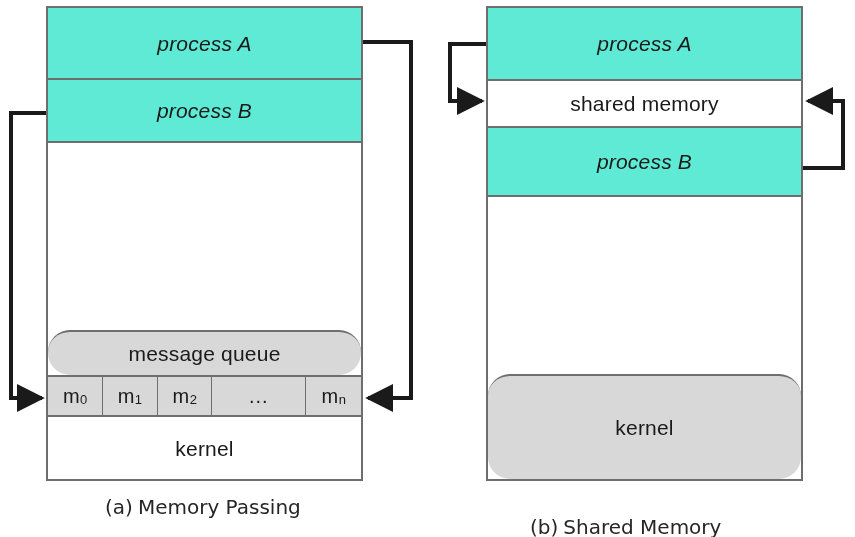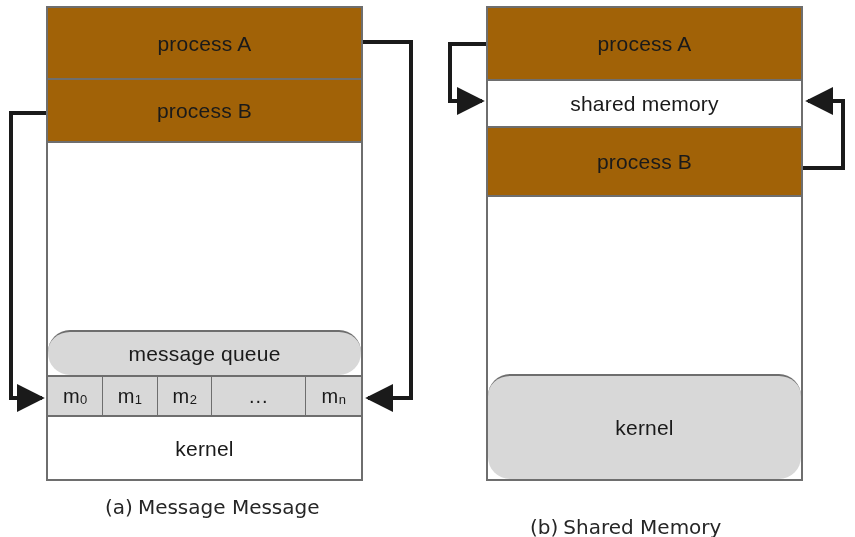--- a/index.html
+++ b/index.html
@@ -39,21 +39,21 @@
     justify-content: center;
     font-size: 21px;
     letter-spacing: 0.2px;
     color: #1a1a1a;
   }
   .band-label {
     line-height: 1;
     display: block;
   }
 
-  .band.blue  { background: #a16207; }
+  .band.blue  { background: #5eead4; font-style: italic; }
   .band.gray  { background: #d8d8d8; }
   .band.white { background: #ffffff; }
 
   .band.rule-bottom { border-bottom: 2px solid #6e6e6e; }
   .band.rule-top    { border-top: 2px solid #6e6e6e; border-radius: 22px; }
 
   
   .queue-strip {
     position: absolute;
     left: 0;
@@ -148,21 +148,21 @@
           <span class="sub">n</span>
       </div>
     </div>
 
     <div class="band white" style="top:409px; height:62px;">
       <span class="band-label">kernel</span>
     </div>
   </div>
 
   <div class="caption" style="left:105px; top:495px;">
-    <span>(a)</span><span style="display:inline-block;width:5px;"></span><span>Message Message</span>
+    <span>(a)</span><span style="display:inline-block;width:5px;"></span><span>Memory Passing</span>
   </div>
 </div>
 
 <div class="panel">
 
   <div class="diagram-box" style="left:486px; top:6px; width:317px; height:475px;">
 
     <div class="band blue rule-bottom" style="top:0px; height:73px;">
       <span class="band-label">process A</span>
     </div>

